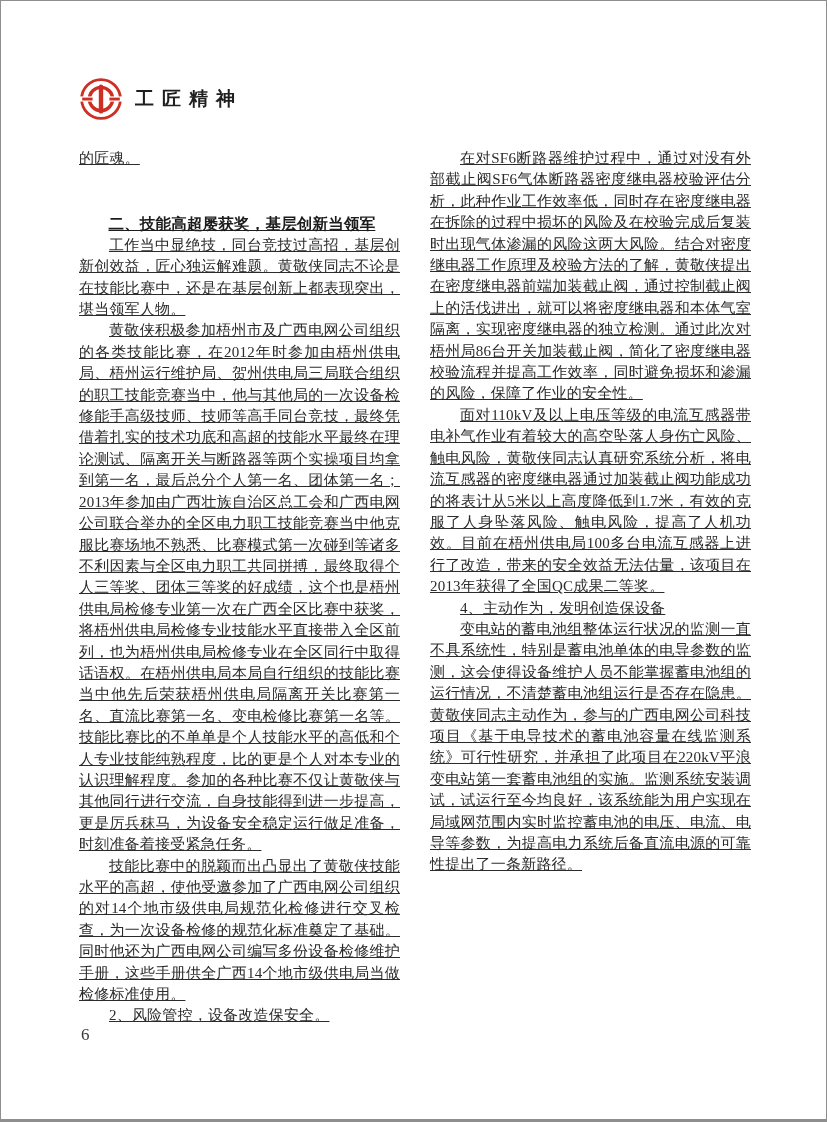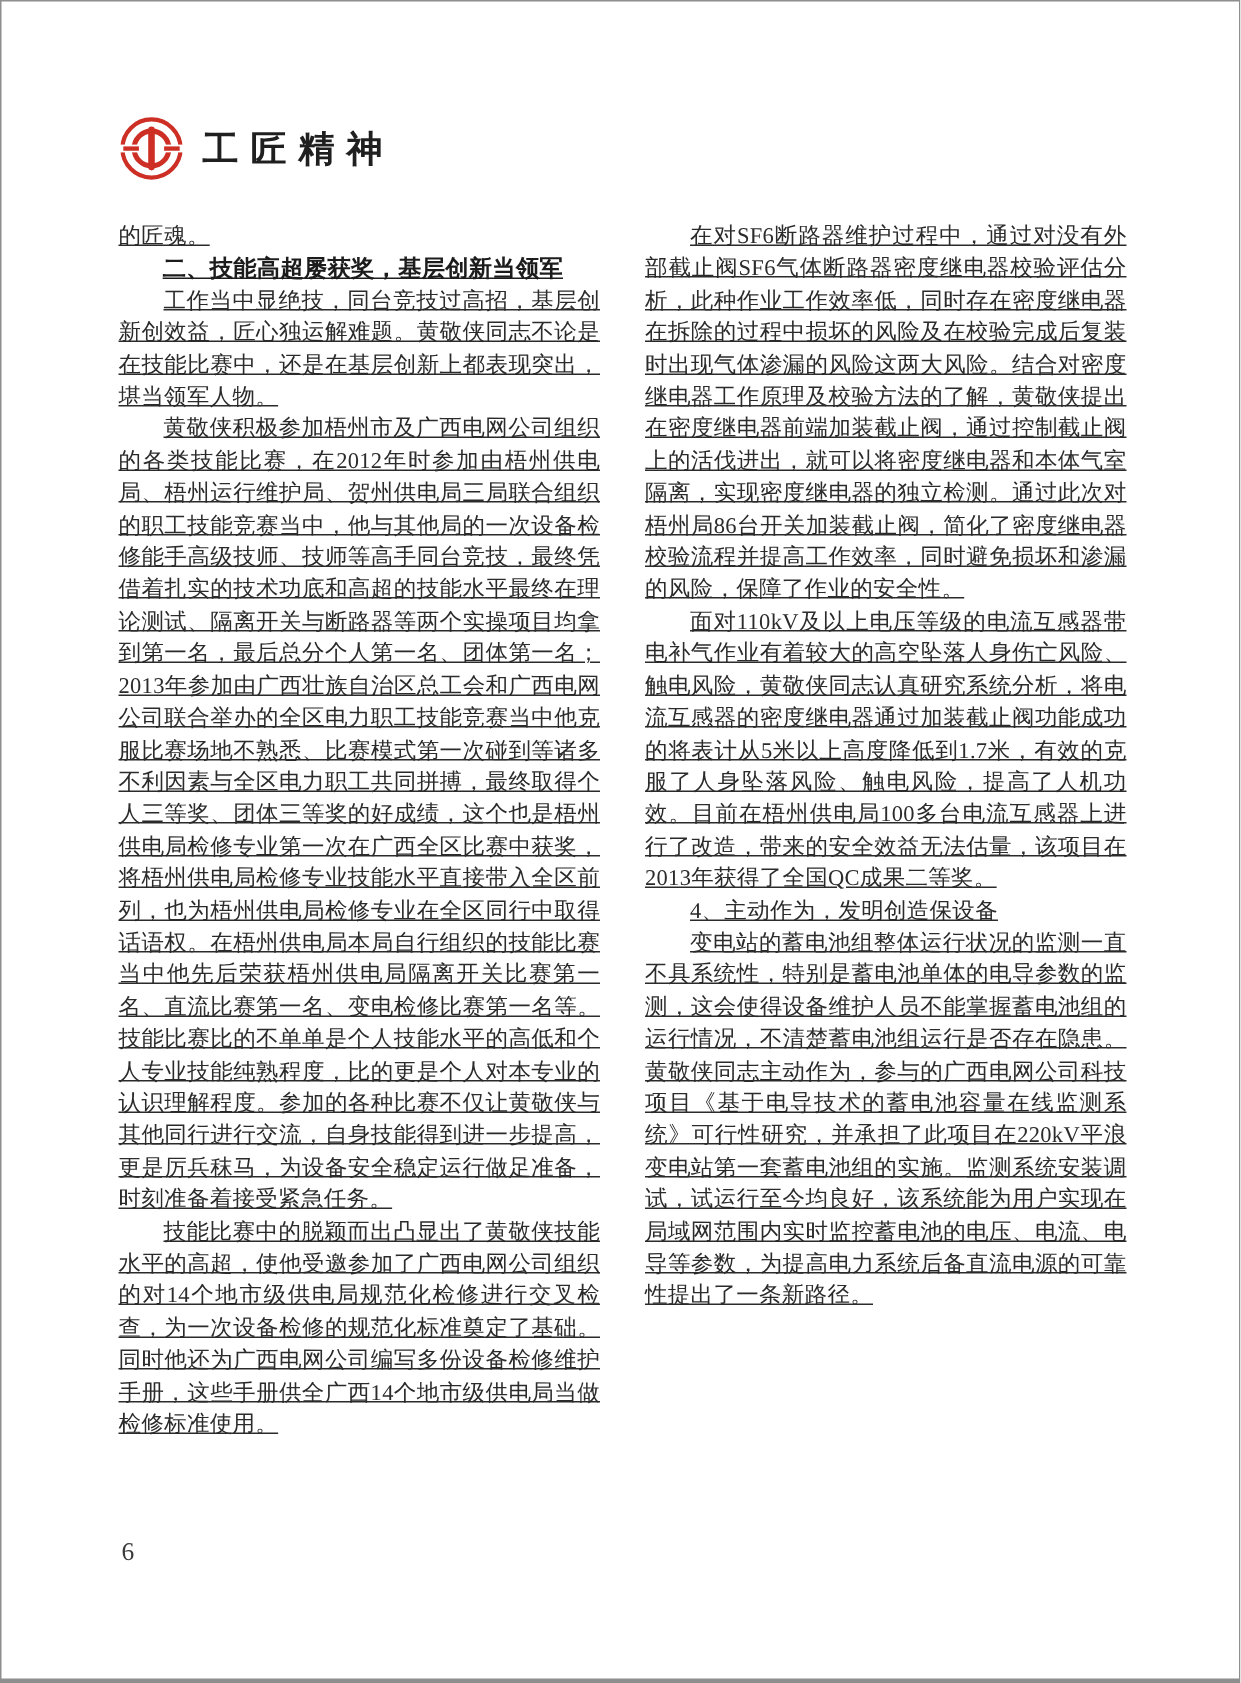--- a/index.html
+++ b/index.html
@@ -29,21 +29,21 @@
   }
   .logo {
     width: 44px;
     height: 44px;
     flex: 0 0 auto;
   }
   .magazine-title {
     margin-left: 12px;
     font-family: "Liberation Serif", serif;
     font-weight: 700;
-    font-size: 24px;
+    font-size: 19px;
     letter-spacing: 8px;
     color: #1f1f1f;
     white-space: nowrap;
   }
   .columns {
     position: absolute;
     left: 78px;
     top: 147px;
     width: 672px;
     display: flex;
@@ -70,20 +70,21 @@
   }
   .block.continuation {
     text-indent: 0;
   }
   .block.heading {
     text-indent: 1.9em;
     font-family: "Liberation Sans", sans-serif;
     font-weight: 700;
     font-size: 15.5px;
     color: #1c1c1c;
+    margin-top: 44px;
   }
   .footer-page-number {
     position: absolute;
     left: 80px;
     top: 1024px;
     font-size: 17px;
     color: #3a3a3a;
     font-family: "Liberation Serif", serif;
   }
 </style>
@@ -110,20 +111,21 @@
     <div class="magazine-title">工匠精神</div>
   </div>
 
   <div class="columns">
     <div class="column">
         <p class="block continuation">的匠魂。</p>
         <p class="block heading">二、技能高超屡获奖，基层创新当领军</p>
         <p class="block paragraph">工作当中显绝技，同台竞技过高招，基层创新创效益，匠心独运解难题。黄敬侠同志不论是在技能比赛中，还是在基层创新上都表现突出，堪当领军人物。</p>
         <p class="block paragraph">黄敬侠积极参加梧州市及广西电网公司组织的各类技能比赛，在2012年时参加由梧州供电局、梧州运行维护局、贺州供电局三局联合组织的职工技能竞赛当中，他与其他局的一次设备检修能手高级技师、技师等高手同台竞技，最终凭借着扎实的技术功底和高超的技能水平最终在理论测试、隔离开关与断路器等两个实操项目均拿到第一名，最后总分个人第一名、团体第一名；2013年参加由广西壮族自治区总工会和广西电网公司联合举办的全区电力职工技能竞赛当中他克服比赛场地不熟悉、比赛模式第一次碰到等诸多不利因素与全区电力职工共同拼搏，最终取得个人三等奖、团体三等奖的好成绩，这个也是梧州供电局检修专业第一次在广西全区比赛中获奖，将梧州供电局检修专业技能水平直接带入全区前列，也为梧州供电局检修专业在全区同行中取得话语权。在梧州供电局本局自行组织的技能比赛当中他先后荣获梧州供电局隔离开关比赛第一名、直流比赛第一名、变电检修比赛第一名等。技能比赛比的不单单是个人技能水平的高低和个人专业技能纯熟程度，比的更是个人对本专业的认识理解程度。参加的各种比赛不仅让黄敬侠与其他同行进行交流，自身技能得到进一步提高，更是厉兵秣马，为设备安全稳定运行做足准备，时刻准备着接受紧急任务。</p>
         <p class="block paragraph">技能比赛中的脱颖而出凸显出了黄敬侠技能水平的高超，使他受邀参加了广西电网公司组织的对14个地市级供电局规范化检修进行交叉检查，为一次设备检修的规范化标准奠定了基础。同时他还为广西电网公司编写多份设备检修维护手册，这些手册供全广西14个地市级供电局当做检修标准使用。</p>
+        <p class="block subheading">2、风险管控，设备改造保安全。</p>
       </div>
     <div class="column">
         <p class="block paragraph">在对SF6断路器维护过程中，通过对没有外部截止阀SF6气体断路器密度继电器校验评估分析，此种作业工作效率低，同时存在密度继电器在拆除的过程中损坏的风险及在校验完成后复装时出现气体渗漏的风险这两大风险。结合对密度继电器工作原理及校验方法的了解，黄敬侠提出在密度继电器前端加装截止阀，通过控制截止阀上的活伐进出，就可以将密度继电器和本体气室隔离，实现密度继电器的独立检测。通过此次对梧州局86台开关加装截止阀，简化了密度继电器校验流程并提高工作效率，同时避免损坏和渗漏的风险，保障了作业的安全性。</p>
         <p class="block paragraph">面对110kV及以上电压等级的电流互感器带电补气作业有着较大的高空坠落人身伤亡风险、触电风险，黄敬侠同志认真研究系统分析，将电流互感器的密度继电器通过加装截止阀功能成功的将表计从5米以上高度降低到1.7米，有效的克服了人身坠落风险、触电风险，提高了人机功效。目前在梧州供电局100多台电流互感器上进行了改造，带来的安全效益无法估量，该项目在2013年获得了全国QC成果二等奖。</p>
         <p class="block subheading">4、主动作为，发明创造保设备</p>
         <p class="block paragraph">变电站的蓄电池组整体运行状况的监测一直不具系统性，特别是蓄电池单体的电导参数的监测，这会使得设备维护人员不能掌握蓄电池组的运行情况，不清楚蓄电池组运行是否存在隐患。黄敬侠同志主动作为，参与的广西电网公司科技项目《基于电导技术的蓄电池容量在线监测系统》可行性研究，并承担了此项目在220kV平浪变电站第一套蓄电池组的实施。监测系统安装调试，试运行至今均良好，该系统能为用户实现在局域网范围内实时监控蓄电池的电压、电流、电导等参数，为提高电力系统后备直流电源的可靠性提出了一条新路径。</p>
       </div>
   </div>
 
   <div class="footer-page-number">6</div>

